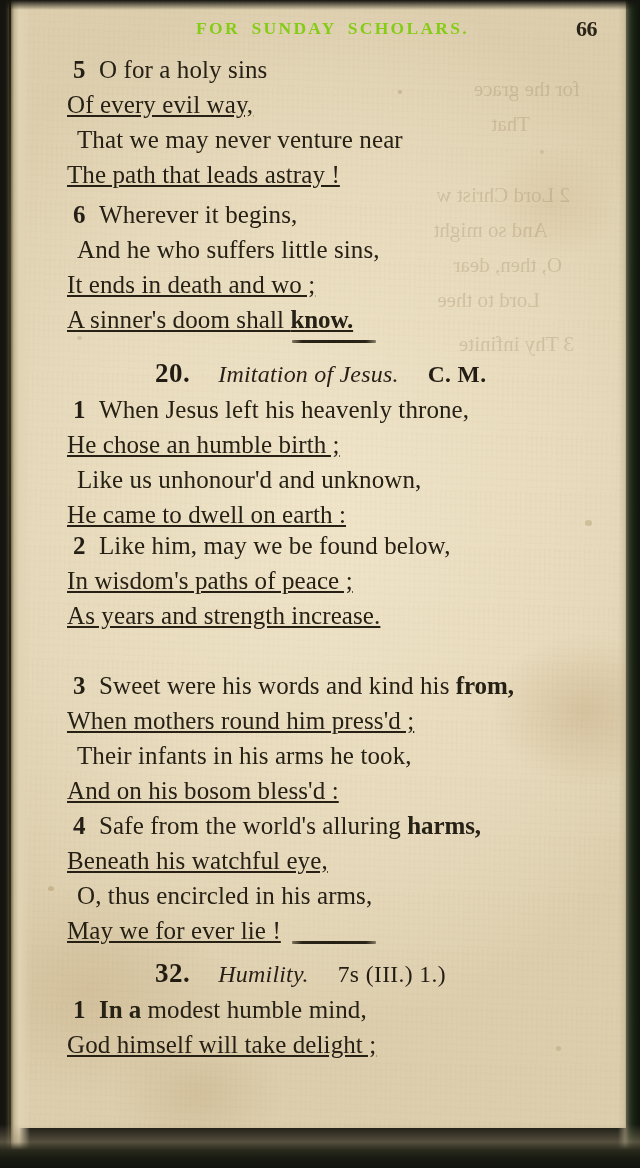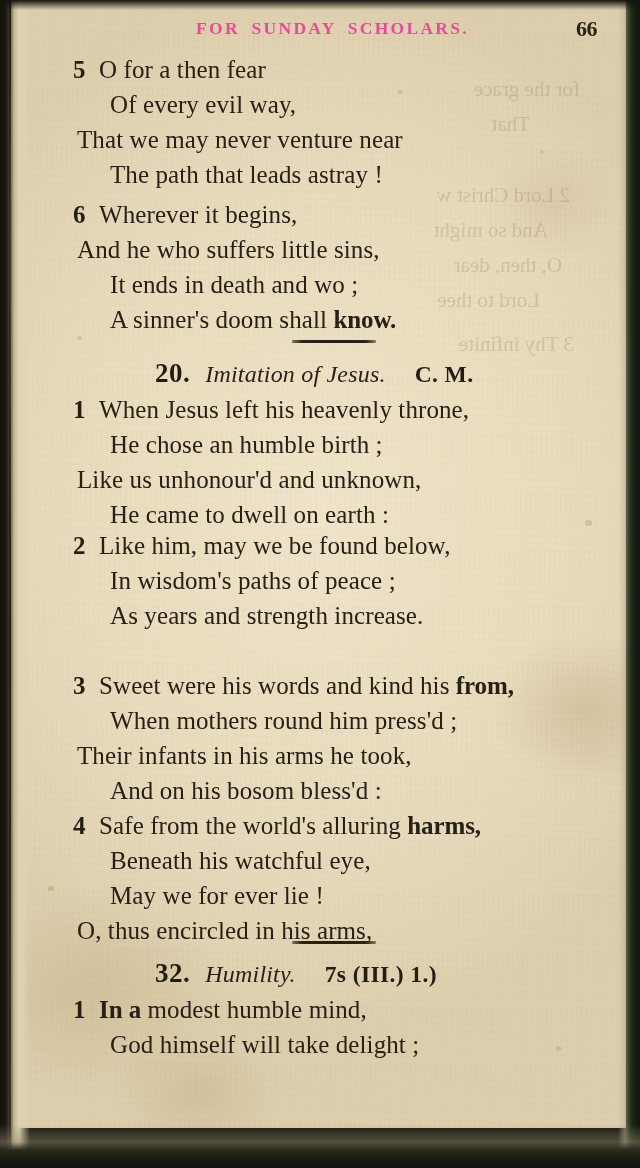--- a/index.html
+++ b/index.html
@@ -127,21 +127,21 @@
     height: 26px;
   }
   #runhead-title {
     position: absolute;
     left: 196px;
     top: 0;
     font-family: "Liberation Serif", serif;
     font-weight: bold;
     font-size: 17.5px;
     letter-spacing: 2.3px;
-    color: #ec4899;
+    color: #84cc16;
     word-spacing: 5px;
   }
   #runhead-folio {
     position: absolute;
     left: 576px;
     top: -2px;
     font-family: "Liberation Serif", serif;
     font-weight: bold;
     font-size: 22px;
     color: #2b2418;
@@ -159,21 +159,21 @@
     height: 35px;
     white-space: nowrap;
     font-family: "Liberation Serif", serif;
     font-size: 25px;
     color: #262015;
     letter-spacing: 0.1px;
   }
   
   .ind-num   { padding-left: 73px; }   
   .ind-long  { padding-left: 77px; }   
-  .ind-short { padding-left: 110px; }  
+  .ind-short { padding-left: 67px; text-decoration: underline; }  
 
   .vnum {
     position: absolute;
     left: 73px;
     top: 0;
     font-weight: bold;
     font-size: 25px;
     color: #241e14;
   }
   .ind-num .vtext { padding-left: 26px; }
@@ -204,32 +204,32 @@
   .hh-num {
     font-weight: bold;
     font-size: 27px;
     color: #211b12;
     letter-spacing: 0.5px;
   }
   .hh-title {
     font-style: italic;
     font-size: 24px;
     color: #281f16;
-    margin-left: 11px;
+    margin-left: 24px;
     letter-spacing: 0.2px;
   }
   .hh-meter {
     font-weight: bold;
     font-size: 23.5px;
     color: #241d14;
     margin-left: 25px;
     letter-spacing: 0.4px;
   }
   .hh-meter-plain {
-    font-weight: bold;
+    font-weight: normal;
     text-align: center;
   }
 
   
   .speck {
     position: absolute;
     border-radius: 50%;
     background: #9d8050;
     pointer-events: none;
   }
@@ -263,21 +263,21 @@
   <div id="content">
 
     <div id="runhead">
       <div id="runhead-title">FOR SUNDAY SCHOLARS.</div>
       <div id="runhead-folio">66</div>
     </div>
 
     <div class="stanza" style="top:56px;">
       <div class="vline ind-num">
         <span class="vnum">5</span>
-        <span class="vtext">O for a then fear</span>
+        <span class="vtext">O for a holy sins</span>
       </div>
       <div class="vline ind-short">Of every evil way,</div>
       <div class="vline ind-long">That we may never venture near</div>
       <div class="vline ind-short">The path that leads astray !</div>
     </div>
 
     <div class="stanza" style="top:201px;">
       <div class="vline ind-num">
         <span class="vnum">6</span>
         <span class="vtext">Wherever it begins,</span>
@@ -323,22 +323,22 @@
       <div class="vline ind-long">Their infants in his arms he took,</div>
       <div class="vline ind-short">And on his bosom bless'd :</div>
     </div>
 
     <div class="stanza" style="top:812px;">
       <div class="vline ind-num">
         <span class="vnum">4</span>
         <span class="vtext">Safe from the world's alluring <span class="heavy">harms,</span></span>
       </div>
       <div class="vline ind-short">Beneath his watchful eye,</div>
+      <div class="vline ind-long">O, thus encircled in his arms,</div>
       <div class="vline ind-short">May we for ever lie !</div>
-      <div class="vline ind-long">O, thus encircled in his arms,</div>
     </div>
 
     <div class="rule" style="left:292px; top:941px; width:84px;"></div>
 
     <div class="hymn-head" style="top:958px; padding-left:155px;">
       <span class="hh-num">32.</span>
       <span class="hh-title">Humility.</span>
       <span class="hh-meter hh-meter-plain">7s (III.) 1.)</span>
     </div>
 

